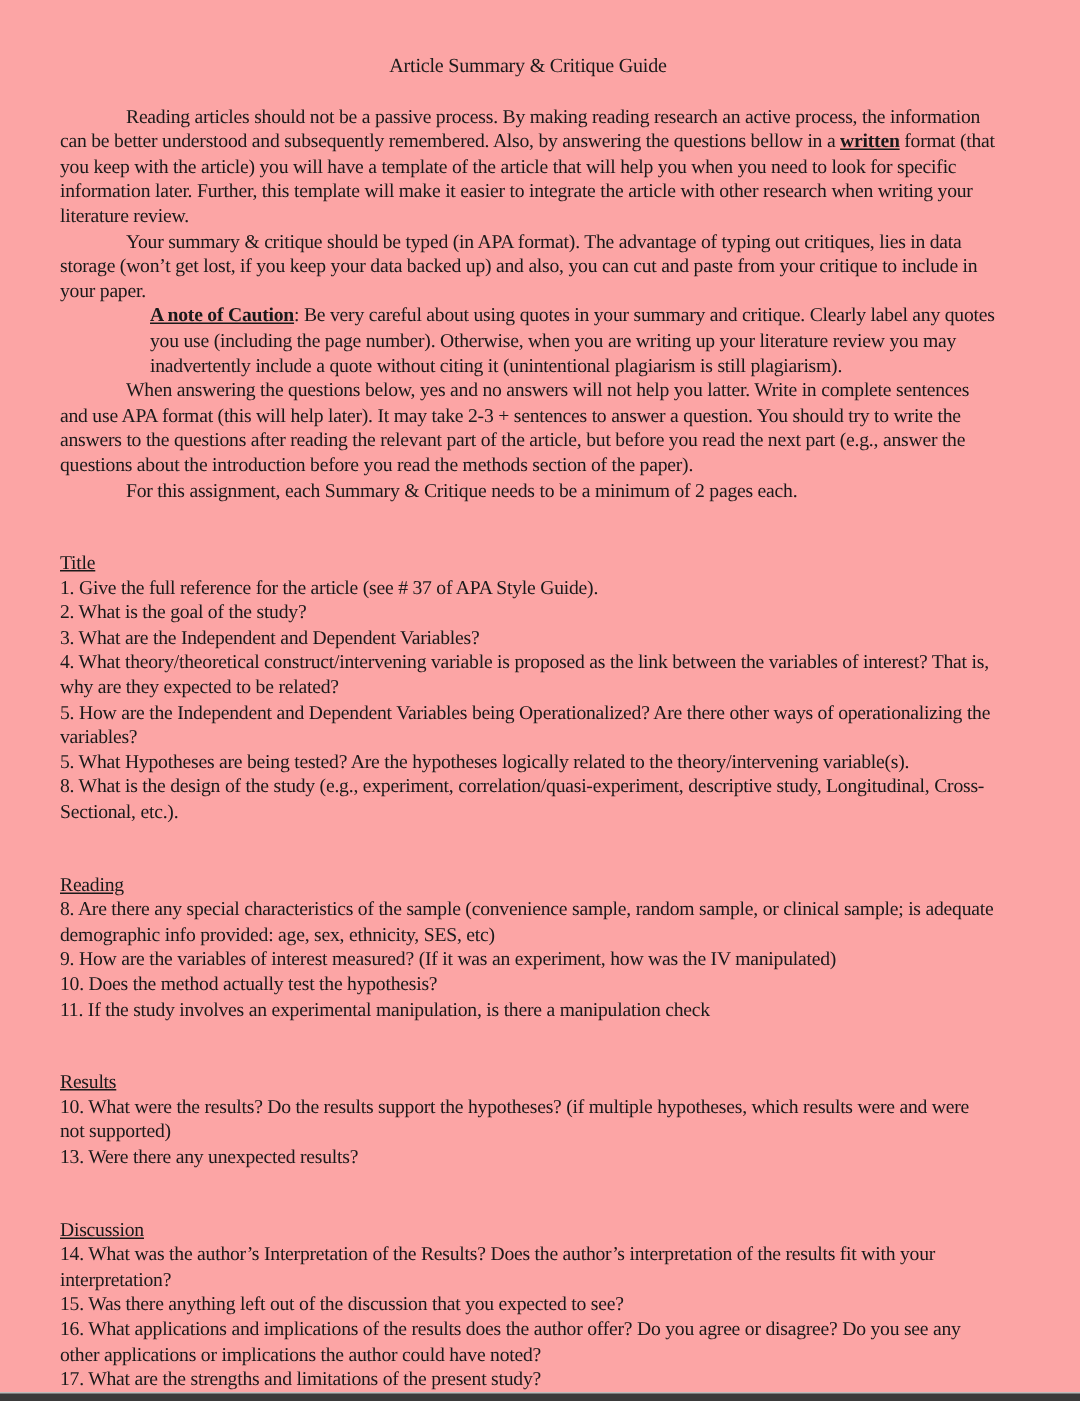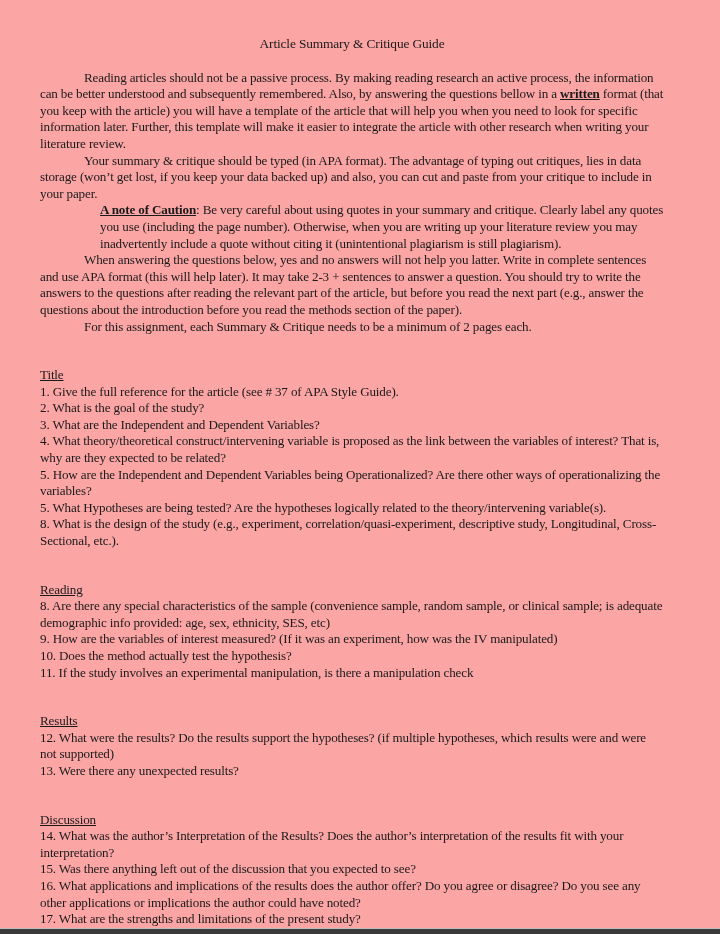--- a/index.html
+++ b/index.html
@@ -70,21 +70,21 @@
     <div>
       <p class="section-heading">Reading</p>
       <p>8. Are there any special characteristics of the sample (convenience sample, random sample, or clinical sample; is adequate demographic info provided: age, sex, ethnicity, SES, etc)</p>
       <p>9. How are the variables of interest measured? (If it was an experiment, how was the IV manipulated)</p>
       <p>10. Does the method actually test the hypothesis?</p>
       <p>11. If the study involves an experimental manipulation, is there a manipulation check</p>
     </div>
 
     <div>
       <p class="section-heading">Results</p>
-      <p>12. What were the results? Do the results support the hypotheses? (if multiple hypotheses, which results were and were not supported)</p>
+      <p>10. What were the results? Do the results support the hypotheses? (if multiple hypotheses, which results were and were not supported)</p>
       <p>13. Were there any unexpected results?</p>
     </div>
 
     <div>
       <p class="section-heading">Discussion</p>
       <p>14. What was the author’s Interpretation of the Results? Does the author’s interpretation of the results fit with your interpretation?</p>
       <p>15. Was there anything left out of the discussion that you expected to see?</p>
       <p>16. What applications and implications of the results does the author offer? Do you agree or disagree? Do you see any other applications or implications the author could have noted?</p>
       <p>17. What are the strengths and limitations of the present study?</p>
     </div>

